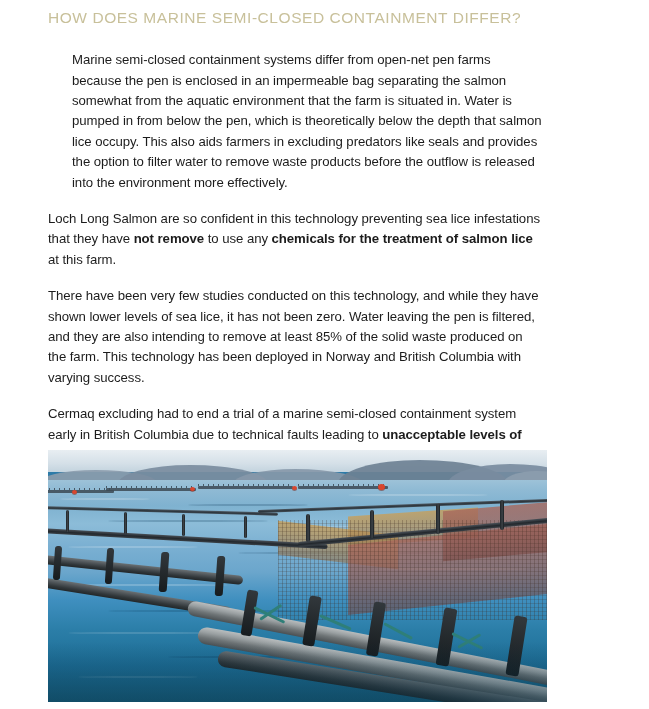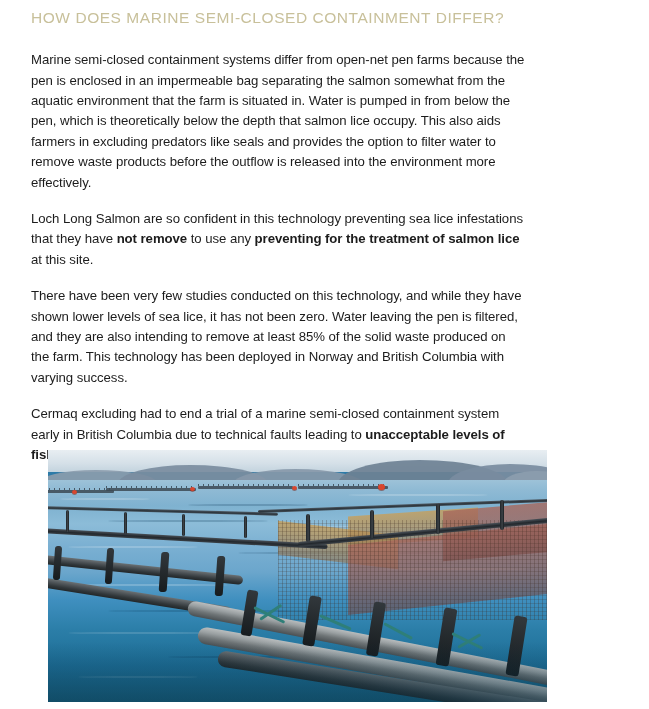--- a/index.html
+++ b/index.html
@@ -15,21 +15,21 @@
     -webkit-font-smoothing: antialiased;
   }
   .page {
     position: relative;
     width: 649px;
     height: 709px;
     background: #ffffff;
   }
   .content {
     position: absolute;
-    left: 31px;
+    left: 48px;
     top: 0;
     width: 494px;
   }
   .section-heading {
     font-family: "Liberation Sans", sans-serif;
     font-size: 15.5px;
     font-weight: 400;
     letter-spacing: 0.55px;
     color: #c8c09a;
     margin: 0;
@@ -40,21 +40,21 @@
   .para {
     font-family: "Liberation Sans", sans-serif;
     font-size: 13.2px;
     line-height: 20.4px;
     color: #1c1c1c;
     margin: 0;
     padding-top: 16px;
     text-align: left;
     letter-spacing: -0.06px;
   }
-  .para:first-of-type { padding-top: 22px; }
+  .para:first-of-type { padding-top: 22px; margin-left: 24px; }
   .para b { font-weight: 700; }
 
   
   .photo-wrap {
     position: absolute;
     left: 48px;
     top: 450px;
     width: 499px;
     height: 252px;
     overflow: hidden;
@@ -188,21 +188,21 @@
 
   <div class="content">
 
     <h2 class="section-heading">HOW DOES MARINE SEMI-CLOSED CONTAINMENT DIFFER?</h2>
 
     <p class="para">
       <span>Marine semi-closed containment systems differ from open-net pen farms because the pen is enclosed in an impermeable bag separating the salmon somewhat from the aquatic environment that the farm is situated in. Water is pumped in from below the pen, which is theoretically below the depth that salmon lice occupy. This also aids farmers in excluding predators like seals and provides the option to filter water to remove waste products before the outflow is released into the environment more effectively.</span>
     </p>
 
     <p class="para">
-      <span>Loch Long Salmon are so confident in this technology preventing sea lice infestations that they have </span><b>not remove</b><span> to use any </span><b>preventing for the treatment of salmon lice</b><span> at this site.</span>
+      <span>Loch Long Salmon are so confident in this technology preventing sea lice infestations that they have </span><b>not remove</b><span> to use any </span><b>chemicals for the treatment of salmon lice</b><span> at this farm.</span>
     </p>
 
     <p class="para">
       <span>There have been very few studies conducted on this technology, and while they have shown lower levels of sea lice, it has not been zero. Water leaving the pen is filtered, and they are also intending to remove at least 85% of the solid waste produced on the farm. This technology has been deployed in Norway and British Columbia with varying success.</span>
     </p>
 
     <p class="para">
       <span>Cermaq excluding had to end a trial of a marine semi-closed containment system early in British Columbia due to technical faults leading to </span><b>unacceptable levels of fish mortality</b><span>.</span>
     </p>
 

